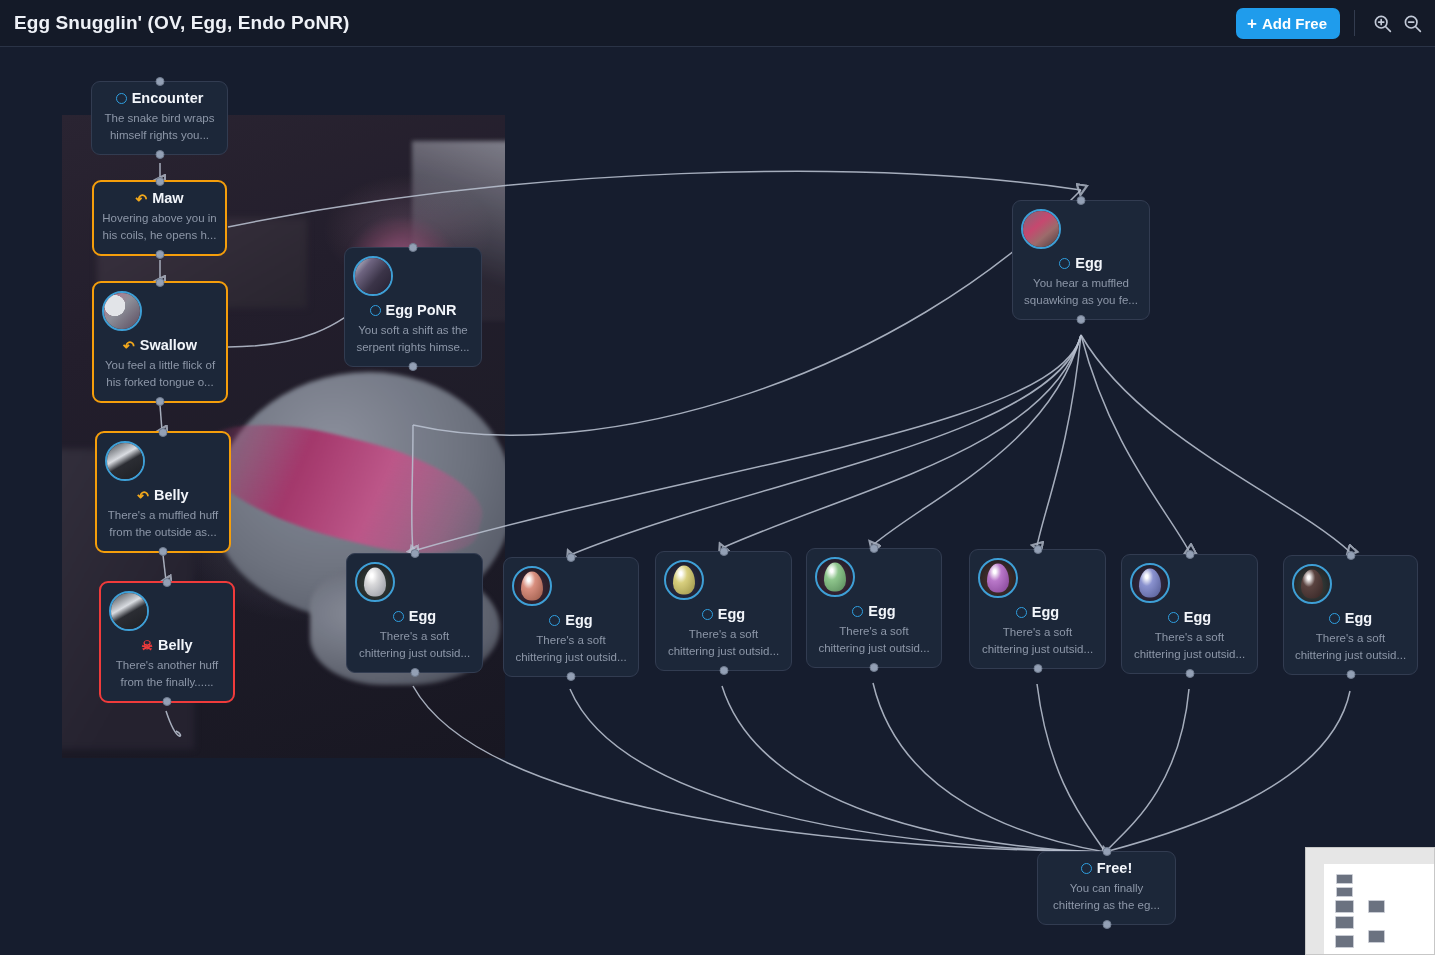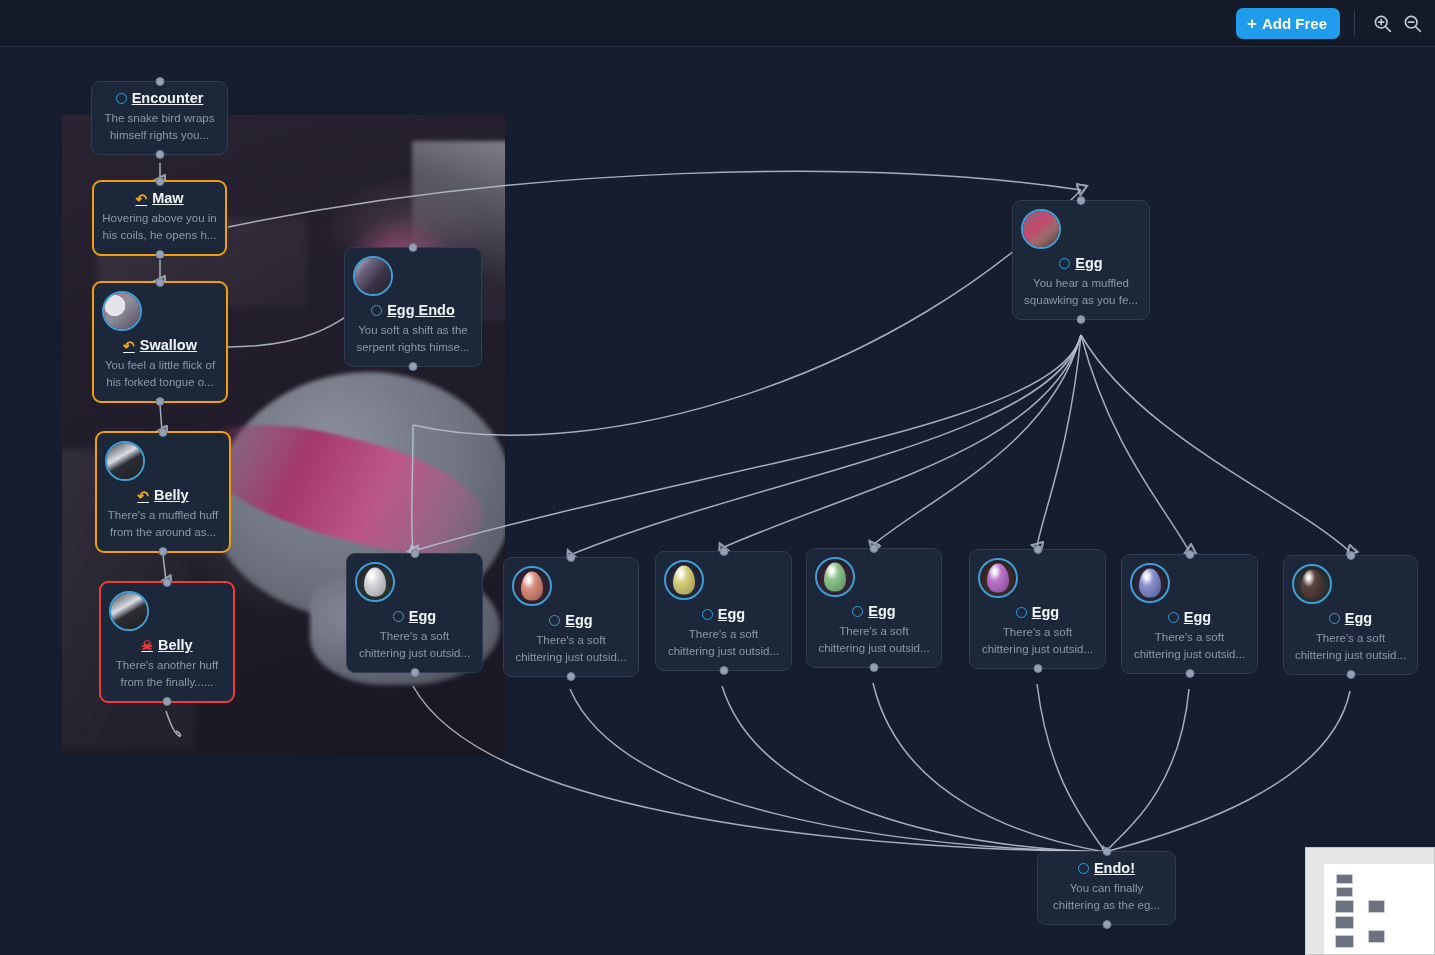--- a/index.html
+++ b/index.html
@@ -161,21 +161,20 @@
   }
   .node .thumb .scene { position: absolute; inset: 0; }
 
   .node-title {
     display: flex; align-items: center; justify-content: center;
     gap: 5px;
     font-size: 14.5px; font-weight: bold;
     color: #f2f5fa;
     line-height: 1.2;
     margin-bottom: 3px;
-    text-decoration: underline;
   }
   .node-desc {
     font-size: 11.5px;
     color: #8d97a8;
     text-align: center;
     line-height: 1.45;
   }
 
   
   .ic-circle {
@@ -213,20 +212,21 @@
     position: absolute;
     background: #6b7280;
     border: 1px solid #c9ccd4;
     border-radius: 1px;
   }
 </style>
 </head>
 <body>
 
 <div id="header">
+  <div id="app-title">Egg Snugglin' (OV, Egg, Endo PoNR)</div>
 
   <div id="header-actions">
     <button id="add-node-btn">
       <span class="plus">+</span>
       <span>Add Free</span>
     </button>
 
     <div class="hdr-divider"></div>
 
     <button class="icon-btn" title="Zoom in">
@@ -333,21 +333,21 @@
       <div class="node branch" style="left: 95px; top: 384px; width: 136px;">
         <div class="handle top"></div>
         <div class="handle bottom"></div>
         <div class="thumb">
           <div class="scene" style="background: linear-gradient(150deg, rgb(59, 63, 69) 0%, rgb(217, 220, 225) 38%, rgb(43, 45, 51) 55%, rgb(29, 31, 36) 100%);"></div>
         </div>
         <div class="node-title">
           <span class="ic-loop">↶</span>
           <span>Belly</span>
         </div>
-        <div class="node-desc">There's a muffled huff from the around as...</div>
+        <div class="node-desc">There's a muffled huff from the outside as...</div>
       </div>
       <div class="node ending" style="left: 99px; top: 534px; width: 136px;">
         <div class="handle top"></div>
         <div class="handle bottom"></div>
         <div class="thumb">
           <div class="scene" style="background: linear-gradient(150deg, rgb(59, 63, 69) 0%, rgb(217, 220, 225) 38%, rgb(43, 45, 51) 55%, rgb(29, 31, 36) 100%);"></div>
         </div>
         <div class="node-title">
           <span class="ic-skull">☠</span>
           <span>Belly</span>
@@ -355,21 +355,21 @@
         <div class="node-desc">There's another huff from the finally......</div>
       </div>
       <div class="node" style="left: 344px; top: 200px; width: 138px;">
         <div class="handle top"></div>
         <div class="handle bottom"></div>
         <div class="thumb">
           <div class="scene" style="background: linear-gradient(130deg, rgb(207, 212, 220) 0%, rgb(110, 100, 128) 28%, rgb(59, 52, 72) 60%, rgb(36, 31, 48) 100%);"></div>
         </div>
         <div class="node-title">
           <span class="ic-circle"></span>
-          <span>Egg Endo</span>
+          <span>Egg PoNR</span>
         </div>
         <div class="node-desc">You soft a shift as the serpent rights himse...</div>
       </div>
       <div class="node" style="left: 1012px; top: 153px; width: 138px;">
         <div class="handle top"></div>
         <div class="handle bottom"></div>
         <div class="thumb">
           <div class="scene" style="background: linear-gradient(140deg, rgb(123, 107, 120) 0%, rgb(198, 72, 111) 40%, rgb(156, 107, 107) 65%, rgb(74, 58, 62) 100%);"></div>
         </div>
         <div class="node-title">
@@ -460,21 +460,21 @@
           <span class="ic-circle"></span>
           <span>Egg</span>
         </div>
         <div class="node-desc">There's a soft chittering just outsid...</div>
       </div>
       <div class="node" style="left: 1037px; top: 804px; width: 139px;">
         <div class="handle top"></div>
         <div class="handle bottom"></div>
         <div class="node-title">
           <span class="ic-circle"></span>
-          <span>Endo!</span>
+          <span>Free!</span>
         </div>
         <div class="node-desc">You can finally chittering as the eg...</div>
       </div>
     </div>
 
   <div id="minimap">
     <div class="inner">
         <div class="mm-node" style="left: 12px; top: 10px; width: 17px; height: 10px;"></div>
         <div class="mm-node" style="left: 12px; top: 23px; width: 17px; height: 10px;"></div>
         <div class="mm-node" style="left: 11px; top: 36px; width: 19px; height: 13px;"></div>

